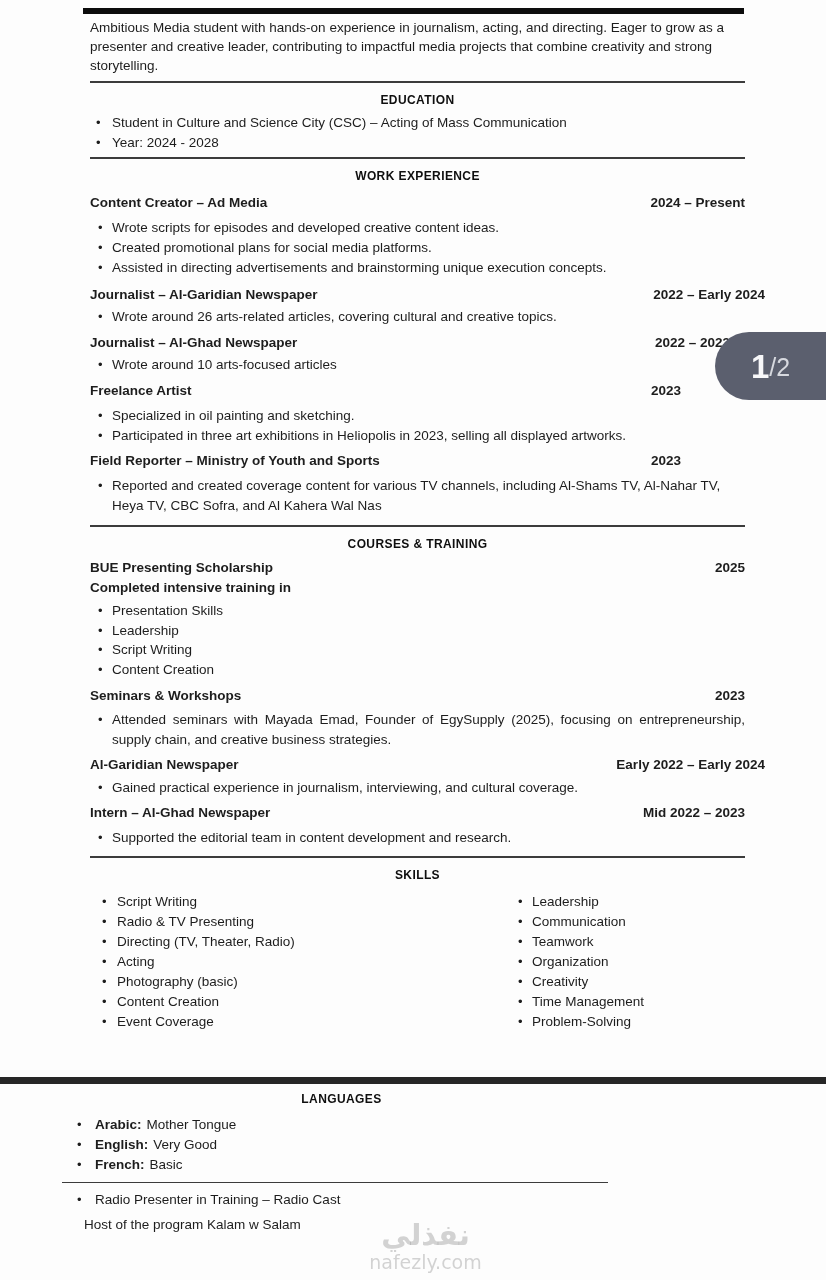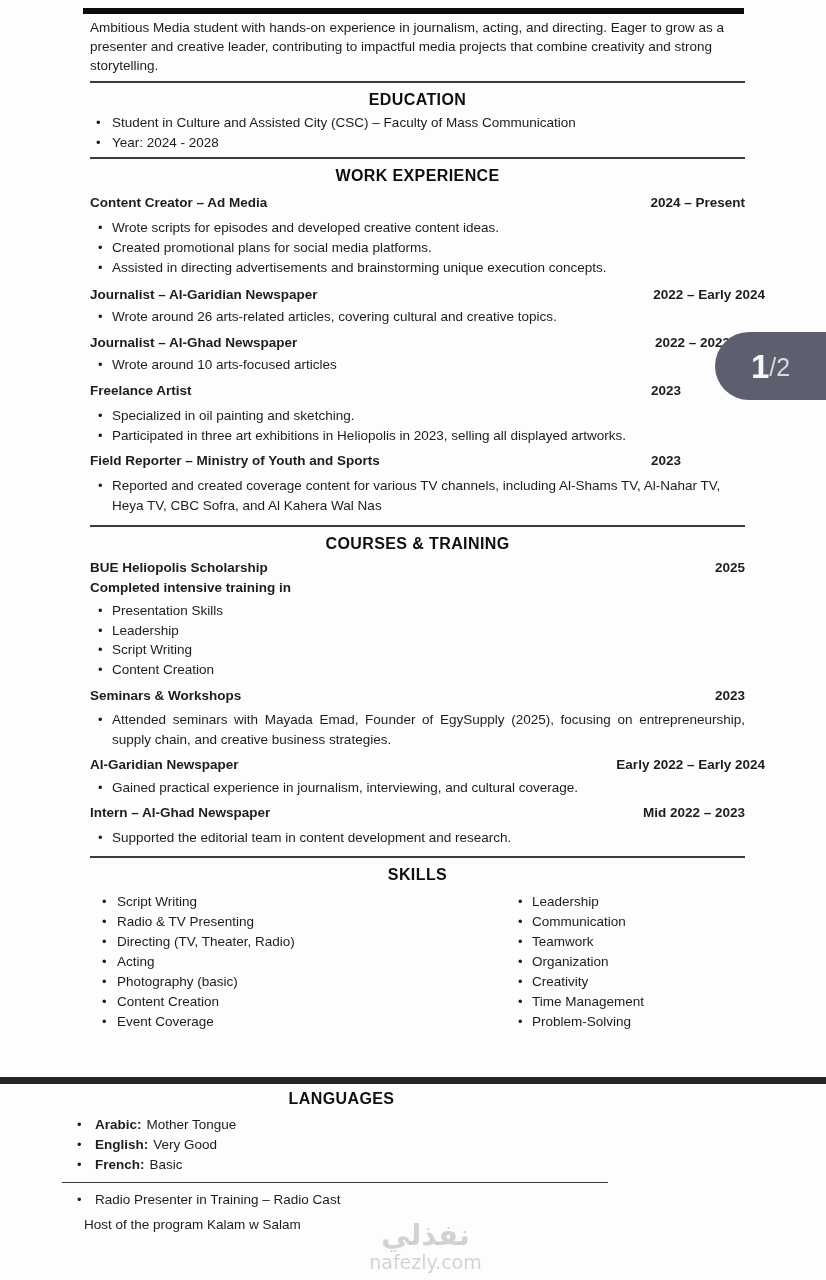--- a/index.html
+++ b/index.html
@@ -6,21 +6,21 @@
   body{
     width:826px;height:1280px;position:relative;overflow:hidden;
     background:#fdfdfd;color:#1d1d1d;
     font-family:"Liberation Sans", sans-serif;
     font-size:13.5px;line-height:20px;
   }
   .page1{padding:8px 81px 0 90px;}
   .topbar{height:6px;background:#0c0c0c;margin-left:-7px;width:661px;}
   .summary{margin:4px 0 0;line-height:19px;}
   .rule{border:none;border-top:2px solid #3c3c3c;margin:6px 0 0;}
-  h2{font-size:16px;line-height:20px;margin:7px 0 3px;text-align:center;
+  h2{font-size:12px;line-height:20px;margin:7px 0 3px;text-align:center;
      color:#0f0f0f;letter-spacing:.4px;font-weight:700;}
   ul{list-style:none;margin:0;padding:0;}
   li{position:relative;padding-left:22px;line-height:20px;}
   li::before{content:"•";position:absolute;left:8px;top:0;font-size:13px;}
   .edu li::before{left:6px;}
   .job-row{display:flex;justify-content:space-between;font-weight:700;margin-top:8px;line-height:18px;}
   .job-row .dates{white-space:nowrap;}
   .date-inset{margin-right:64px;}
   .date-out{margin-right:-20px;}
   .date-mid{margin-right:15px;}
@@ -68,21 +68,21 @@
 <div class="page1">
 
   <div class="topbar" style="background: rgb(12, 12, 12);"></div>
 
   <p class="summary">Ambitious Media student with hands-on experience in journalism, acting, and directing. Eager to grow as a presenter and creative leader, contributing to impactful media projects that combine creativity and strong storytelling.</p>
 
   <hr class="rule">
 
   <h2>EDUCATION</h2>
   <ul class="edu">
-    <li>Student in Culture and Assisted City (CSC) – Faculty of Mass Communication</li>
+    <li>Student in Culture and Science City (CSC) – Acting of Mass Communication</li>
     <li>Year:  2024 - 2028</li>
   </ul>
 
   <hr class="rule" style="margin-top:4px;">
 
   <h2>WORK EXPERIENCE</h2>
 
   <div class="job-row">
     <span>Content Creator – Ad Media</span>
     <span class="dates">2024 – Present</span>
@@ -124,21 +124,21 @@
   </div>
   <ul class="job-bullets">
     <li>Reported and created coverage content for various TV channels, including Al-Shams TV, Al-Nahar TV, Heya TV, CBC Sofra, and Al Kahera Wal Nas</li>
   </ul>
 
   <hr class="rule" style="margin-top:9px;">
 
   <h2 style="margin-bottom:5px;">COURSES &amp; TRAINING</h2>
 
   <div class="job-row" style="margin-top:4px;">
-    <span>BUE Heliopolis Scholarship</span>
+    <span>BUE Presenting Scholarship</span>
     <span class="dates">2025</span>
   </div>
   <div class="sub-bold">Completed intensive training in</div>
   <ul class="course-bullets">
     <li>Presentation Skills</li>
     <li>Leadership</li>
     <li>Script Writing</li>
     <li>Content Creation</li>
   </ul>
 

